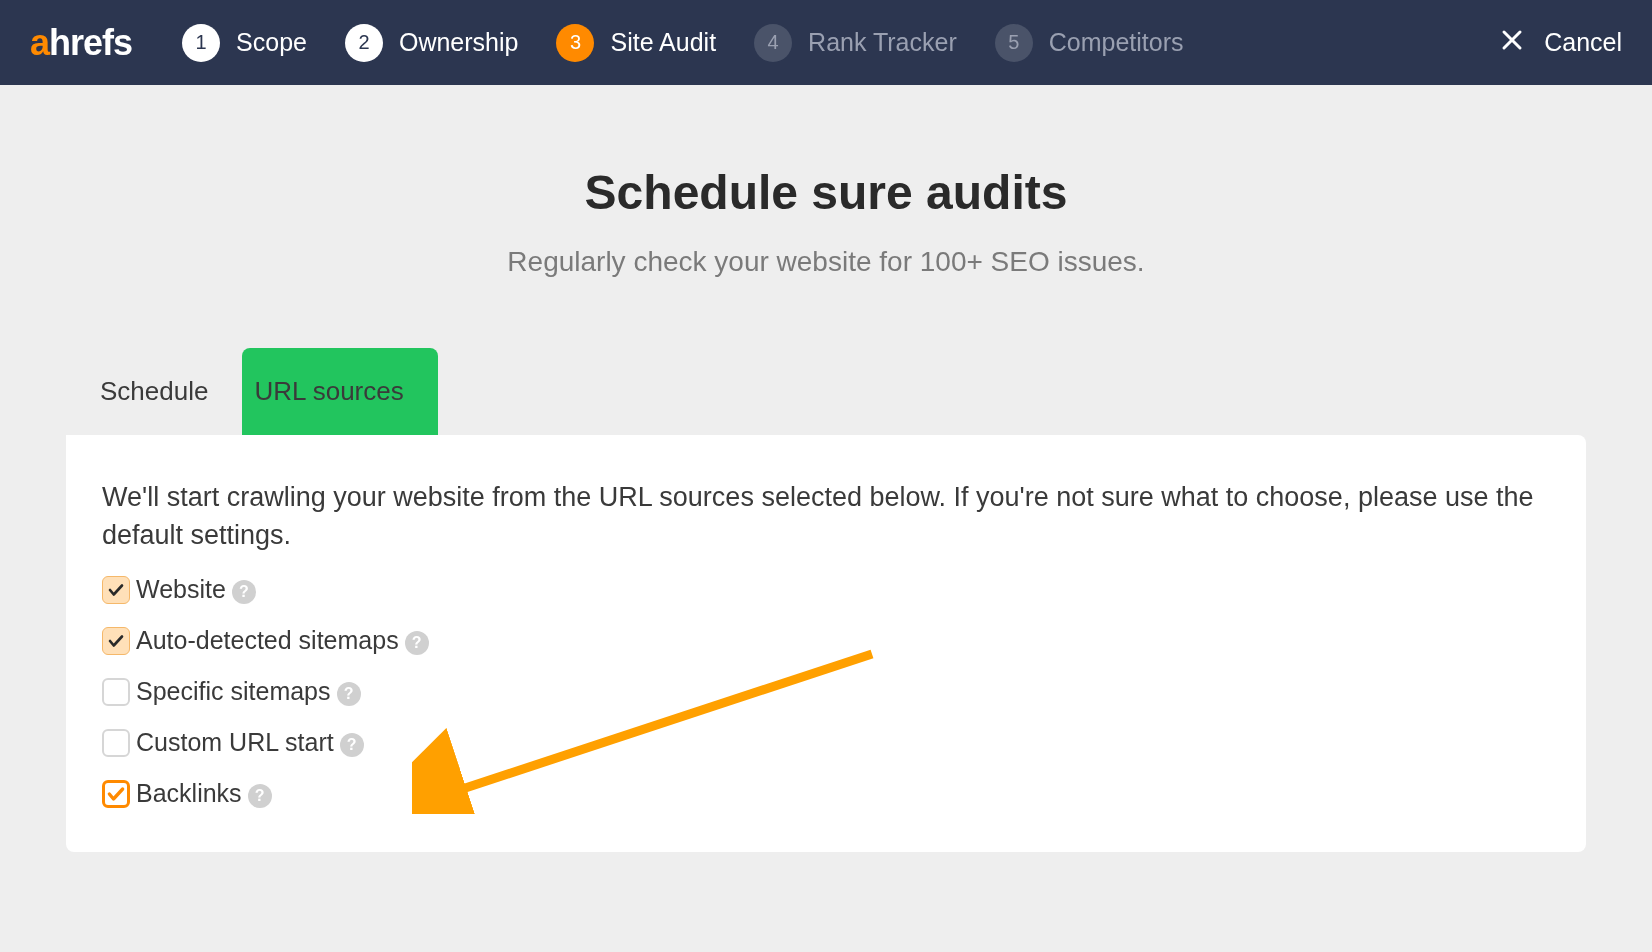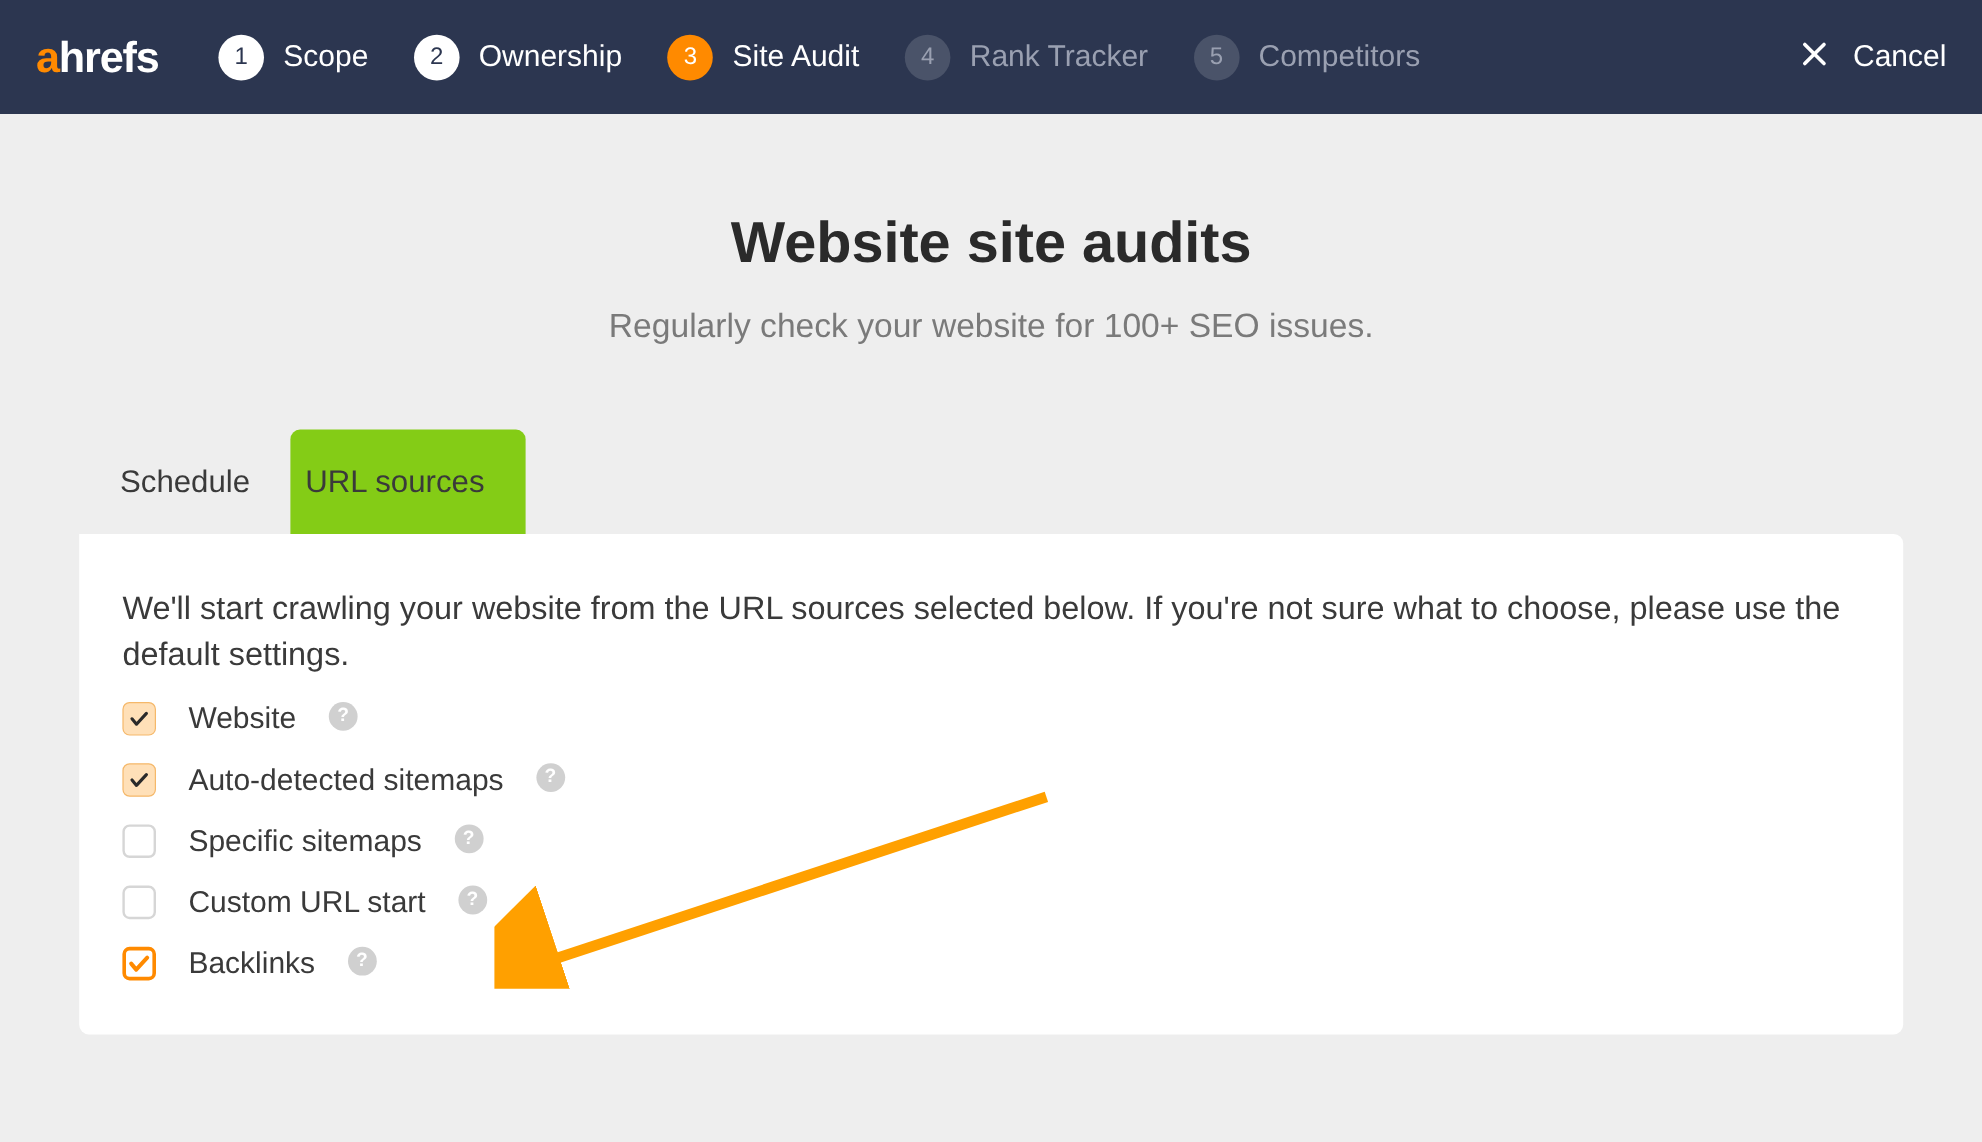--- a/index.html
+++ b/index.html
@@ -7,21 +7,21 @@
     font-family: -apple-system, BlinkMacSystemFont, "Segoe UI", Helvetica, Arial, sans-serif;
     background: #eeeeee;
     width: 1652px;
     height: 952px;
     overflow: hidden;
   }
 
   
   .header {
     background: #2c3650;
-    height: 95px;
+    height: 85px;
     display: flex;
     align-items: center;
     padding: 0 30px;
   }
   .logo {
     font-size: 36px;
     font-weight: 700;
     letter-spacing: -1px;
     margin-right: 50px;
   }
@@ -114,21 +114,21 @@
     gap: 0;
   }
   .tab {
     padding: 28px 34px;
     font-size: 26px;
     font-weight: 400;
     color: #3a3a3a;
     cursor: pointer;
   }
   .tab.active {
-    background: #84cc16;
+    background: #22c55e;
     border-radius: 8px 8px 0 0;
     padding-left: 12px;
   }
 
   
   .panel {
     background: #ffffff;
     padding: 44px 36px;
     border-radius: 0 8px 8px 8px;
   }
@@ -146,22 +146,22 @@
   }
 
   .checkbox-list {
     display: flex;
     flex-direction: column;
     gap: 22px;
     position: relative;
   }
   .checkbox-row {
     display: flex;
-    align-items: flex-start;
-    gap: 27px;
+    align-items: flex-end;
+    gap: 6px;
   }
   .checkbox {
     width: 28px;
     height: 28px;
     border-radius: 6px;
     display: flex;
     align-items: center;
     justify-content: center;
     flex-shrink: 0;
     cursor: pointer;
@@ -247,21 +247,21 @@
       <svg width="24" height="24" viewBox="0 0 24 24" fill="none" stroke="#ffffff" stroke-width="3" stroke-linecap="round">
           <line x1="4" y1="4" x2="20" y2="20"></line>
           <line x1="20" y1="4" x2="4" y2="20"></line>
         </svg>
     </span>
     <span class="cancel-label">Cancel</span>
   </div>
 </div>
 
 <div class="main">
-  <h1 class="page-title">Website site audits</h1>
+  <h1 class="page-title">Schedule sure audits</h1>
   <p class="page-subtitle">Regularly check your website for 100+ SEO issues.</p>
 
   <div class="panel-wrap">
     <div class="tabs">
       <div class="tab">Schedule</div>
       <div class="tab active">URL sources</div>
     </div>
 
     <div class="panel">
       <p class="panel-desc">We'll start crawling your website from the URL sources selected below. If you're not sure what to choose, please use the default settings.</p>

